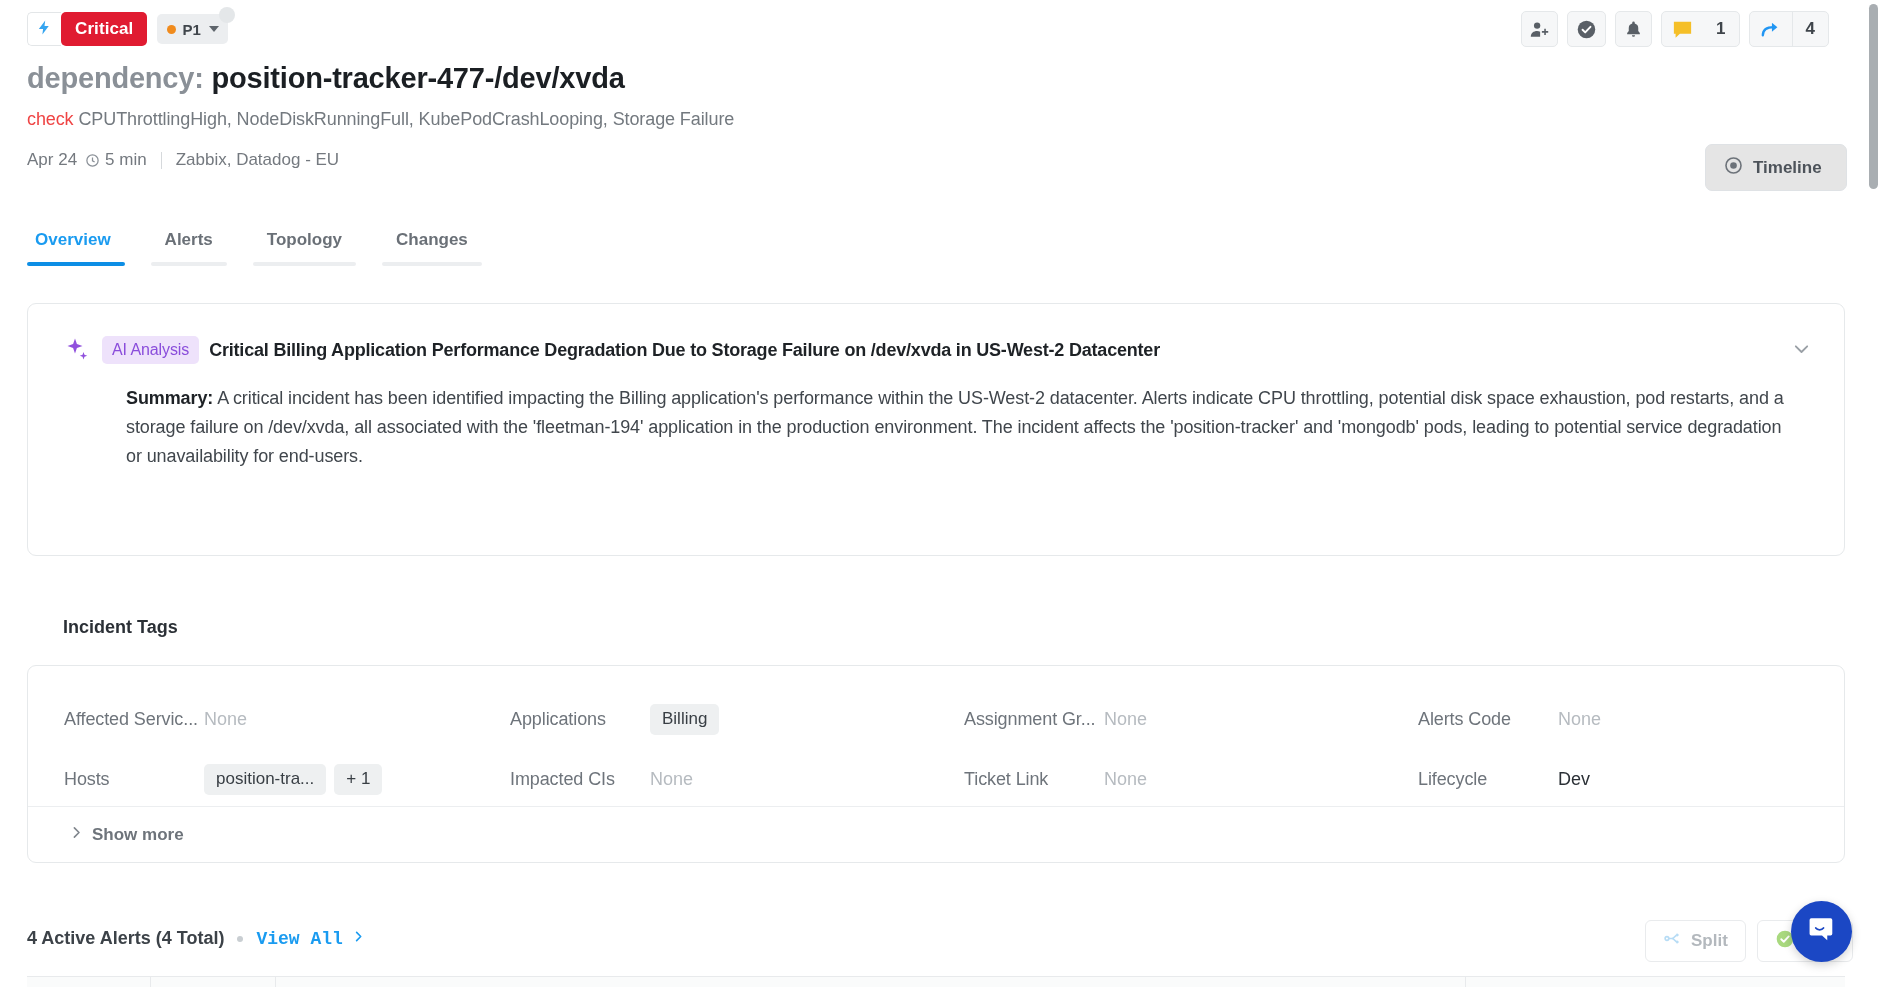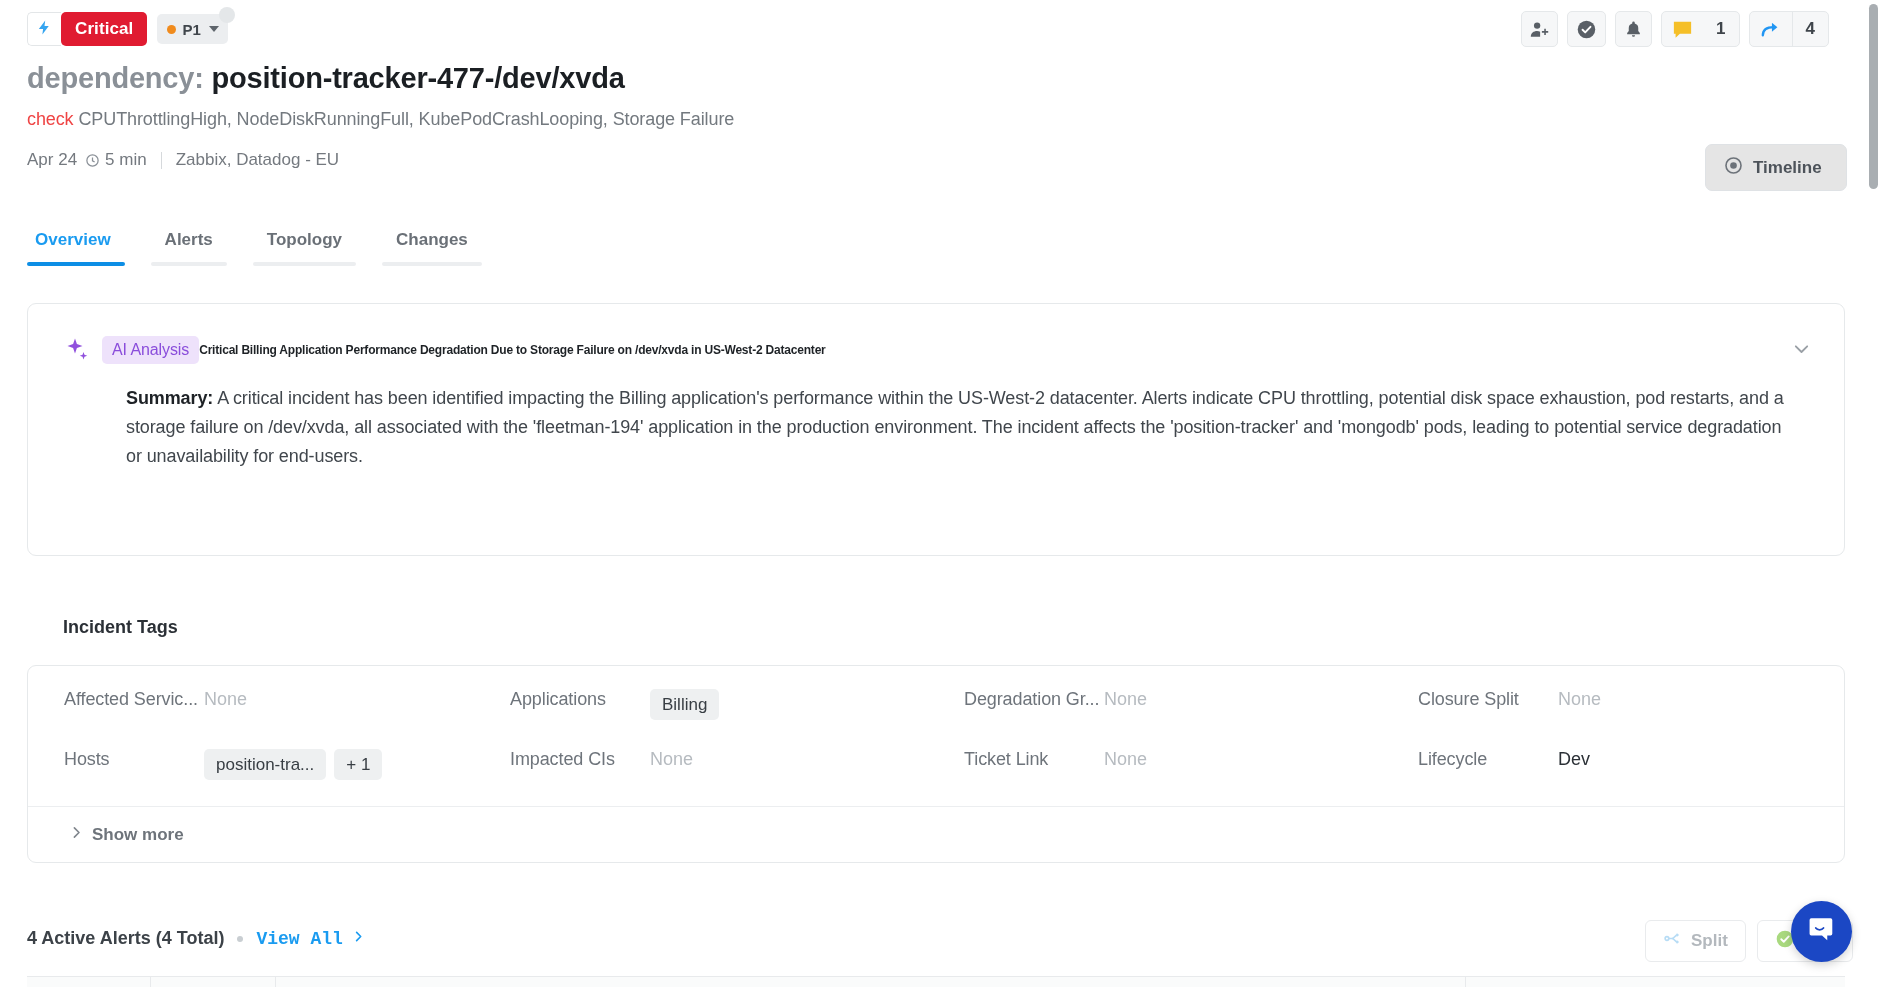--- a/index.html
+++ b/index.html
@@ -100,38 +100,38 @@
   .ai-card {
     position: absolute; top: 303px; left: 27px; width: 1818px; height: 253px;
     border: 1px solid #e6e9eb; border-radius: 9px; background: #fff;
   }
   .ai-head { display: flex; align-items: center; padding: 32px 0 0 36px; }
   .ai-spark { width: 30px; margin-right: 8px; display:flex; align-items:center; }
   .ai-badge {
     background: #eee2fb; color: #8a4ddb; font-size: 16px; font-weight: normal;
     border-radius: 5px; padding: 5px 10px; letter-spacing: -.1px;
   }
-  .ai-title { margin-left: 0; font-size: 12px; font-weight: bold; color: #1e2226; letter-spacing:-.2px;}
+  .ai-title { margin-left: 10px; font-size: 18px; font-weight: bold; color: #1e2226; letter-spacing:-.2px;}
   .ai-chevron { margin-left: auto; margin-right: 32px; cursor: pointer; }
   .ai-body {
     padding: 20px 44px 0 98px; font-size: 18px; line-height: 29px; color: #40464c; letter-spacing:-.1px;
   }
   .ai-body b { color: #1e2226; }
 
   
   .tags-heading { position: absolute; top: 617px; left: 27px; font-size: 18px; font-weight: bold; color: #2b3036; margin-left: 36px; }
   .tags-card {
     position: absolute; top: 665px; left: 27px; width: 1818px; height: 198px;
     border: 1px solid #e6e9eb; border-radius: 9px; background: #fff;
   }
   .tags-grid {
     display: grid; grid-template-columns: repeat(4, 1fr);
     row-gap: 0; padding: 23px 0 0 0;
   }
-  .tag-cell { display: flex; height: 60px; padding-left: 36px; }
+  .tag-cell { display: flex; align-items: center; height: 60px; padding-left: 36px; }
   .tag-cell:nth-child(2), .tag-cell:nth-child(6) { padding-left: 28px; }
   .tag-cell:nth-child(3), .tag-cell:nth-child(7) { padding-left: 28px; }
   .tag-cell:nth-child(4), .tag-cell:nth-child(8) { padding-left: 28px; }
   .tag-label { font-size: 18px; color: #6e747b; min-width: 140px; letter-spacing:-.1px;}
   .tag-value { font-size: 18px; color: #2b3036; }
   .tag-value.none { color: #b6bbc0; }
   .chip {
     display: inline-flex; align-items: center; height: 31px; padding: 0 12px;
     background: #eef0f1; border-radius: 5px; font-size: 17px; color: #383e44;
     margin-right: 8px; cursor: pointer;
@@ -319,25 +319,25 @@
 
       <div class="tag-cell">
         <span class="tag-label">Affected Servic...</span>
         <span class="tag-value none">None</span>
       </div>
       <div class="tag-cell">
         <span class="tag-label">Applications</span>
         <span class="chip">Billing</span>
       </div>
       <div class="tag-cell">
-        <span class="tag-label">Degradation Gr...</span>
+        <span class="tag-label">Assignment Gr...</span>
         <span class="tag-value none">None</span>
       </div>
       <div class="tag-cell">
-        <span class="tag-label">Closure Split</span>
+        <span class="tag-label">Alerts Code</span>
         <span class="tag-value none">None</span>
       </div>
 
       <div class="tag-cell">
         <span class="tag-label">Hosts</span>
         <span class="chip">position-tra...</span>
         <span class="chip">+ 1</span>
       </div>
       <div class="tag-cell">
         <span class="tag-label">Impacted CIs</span>

